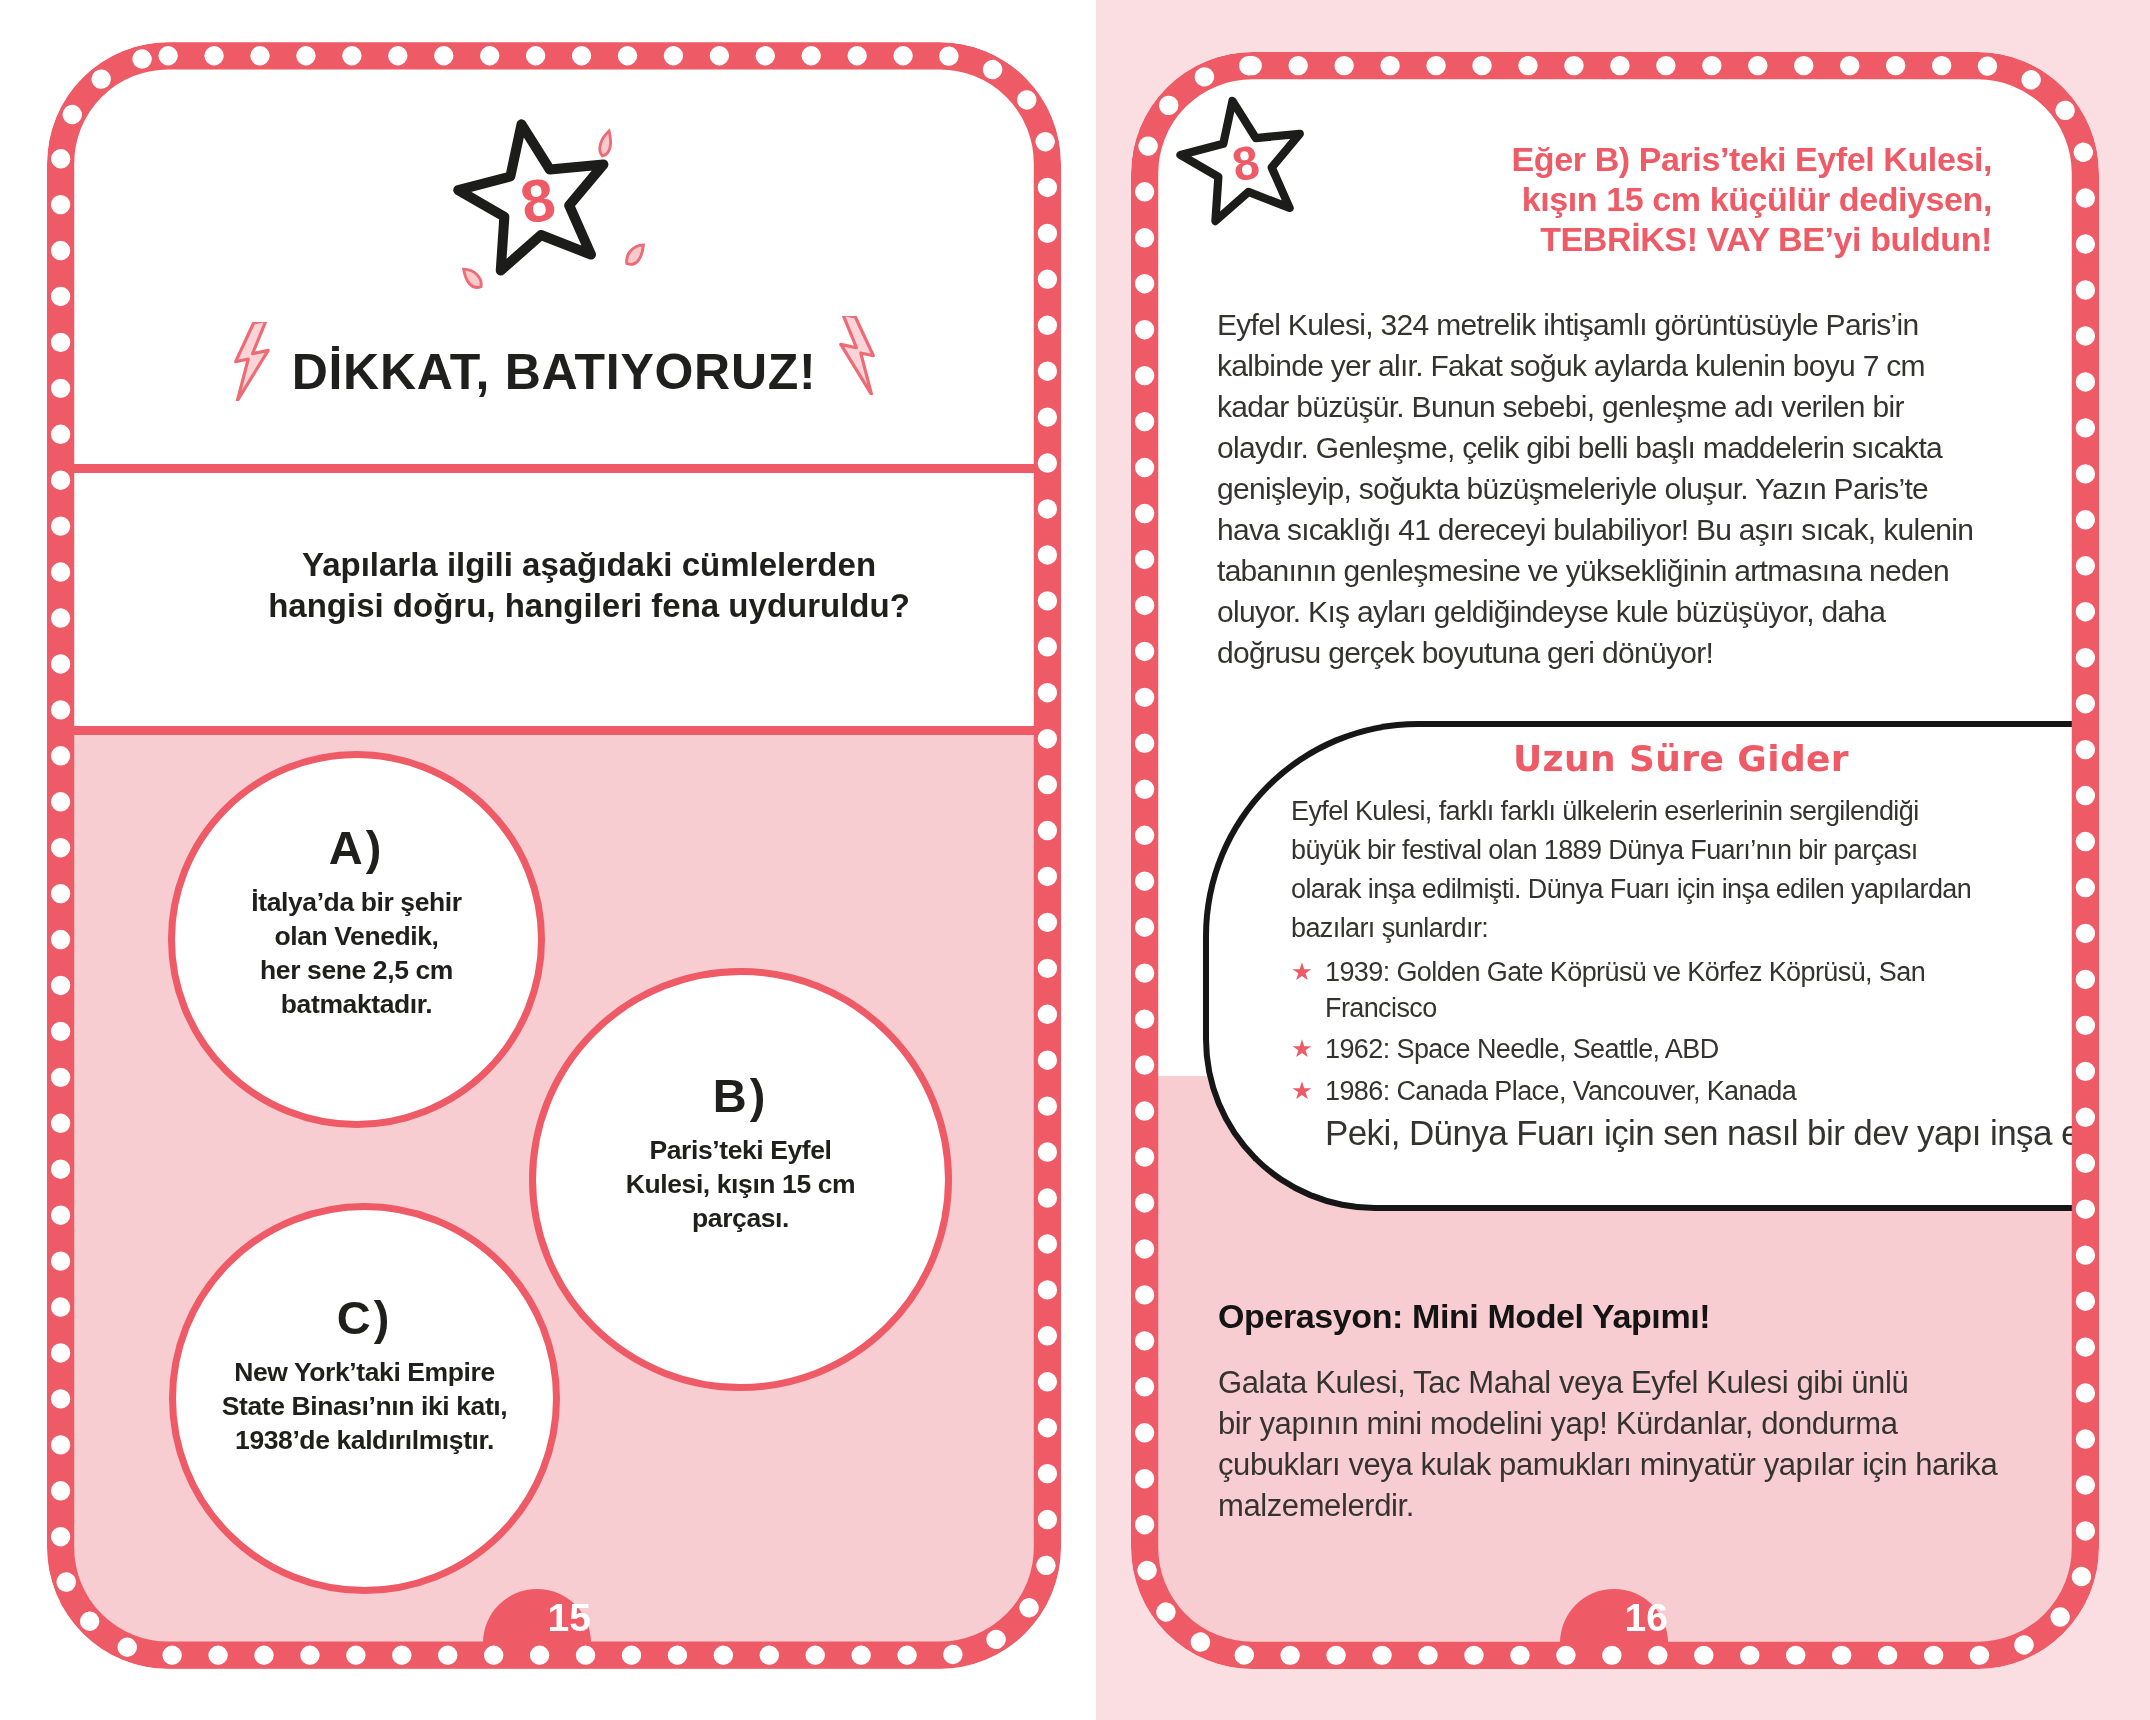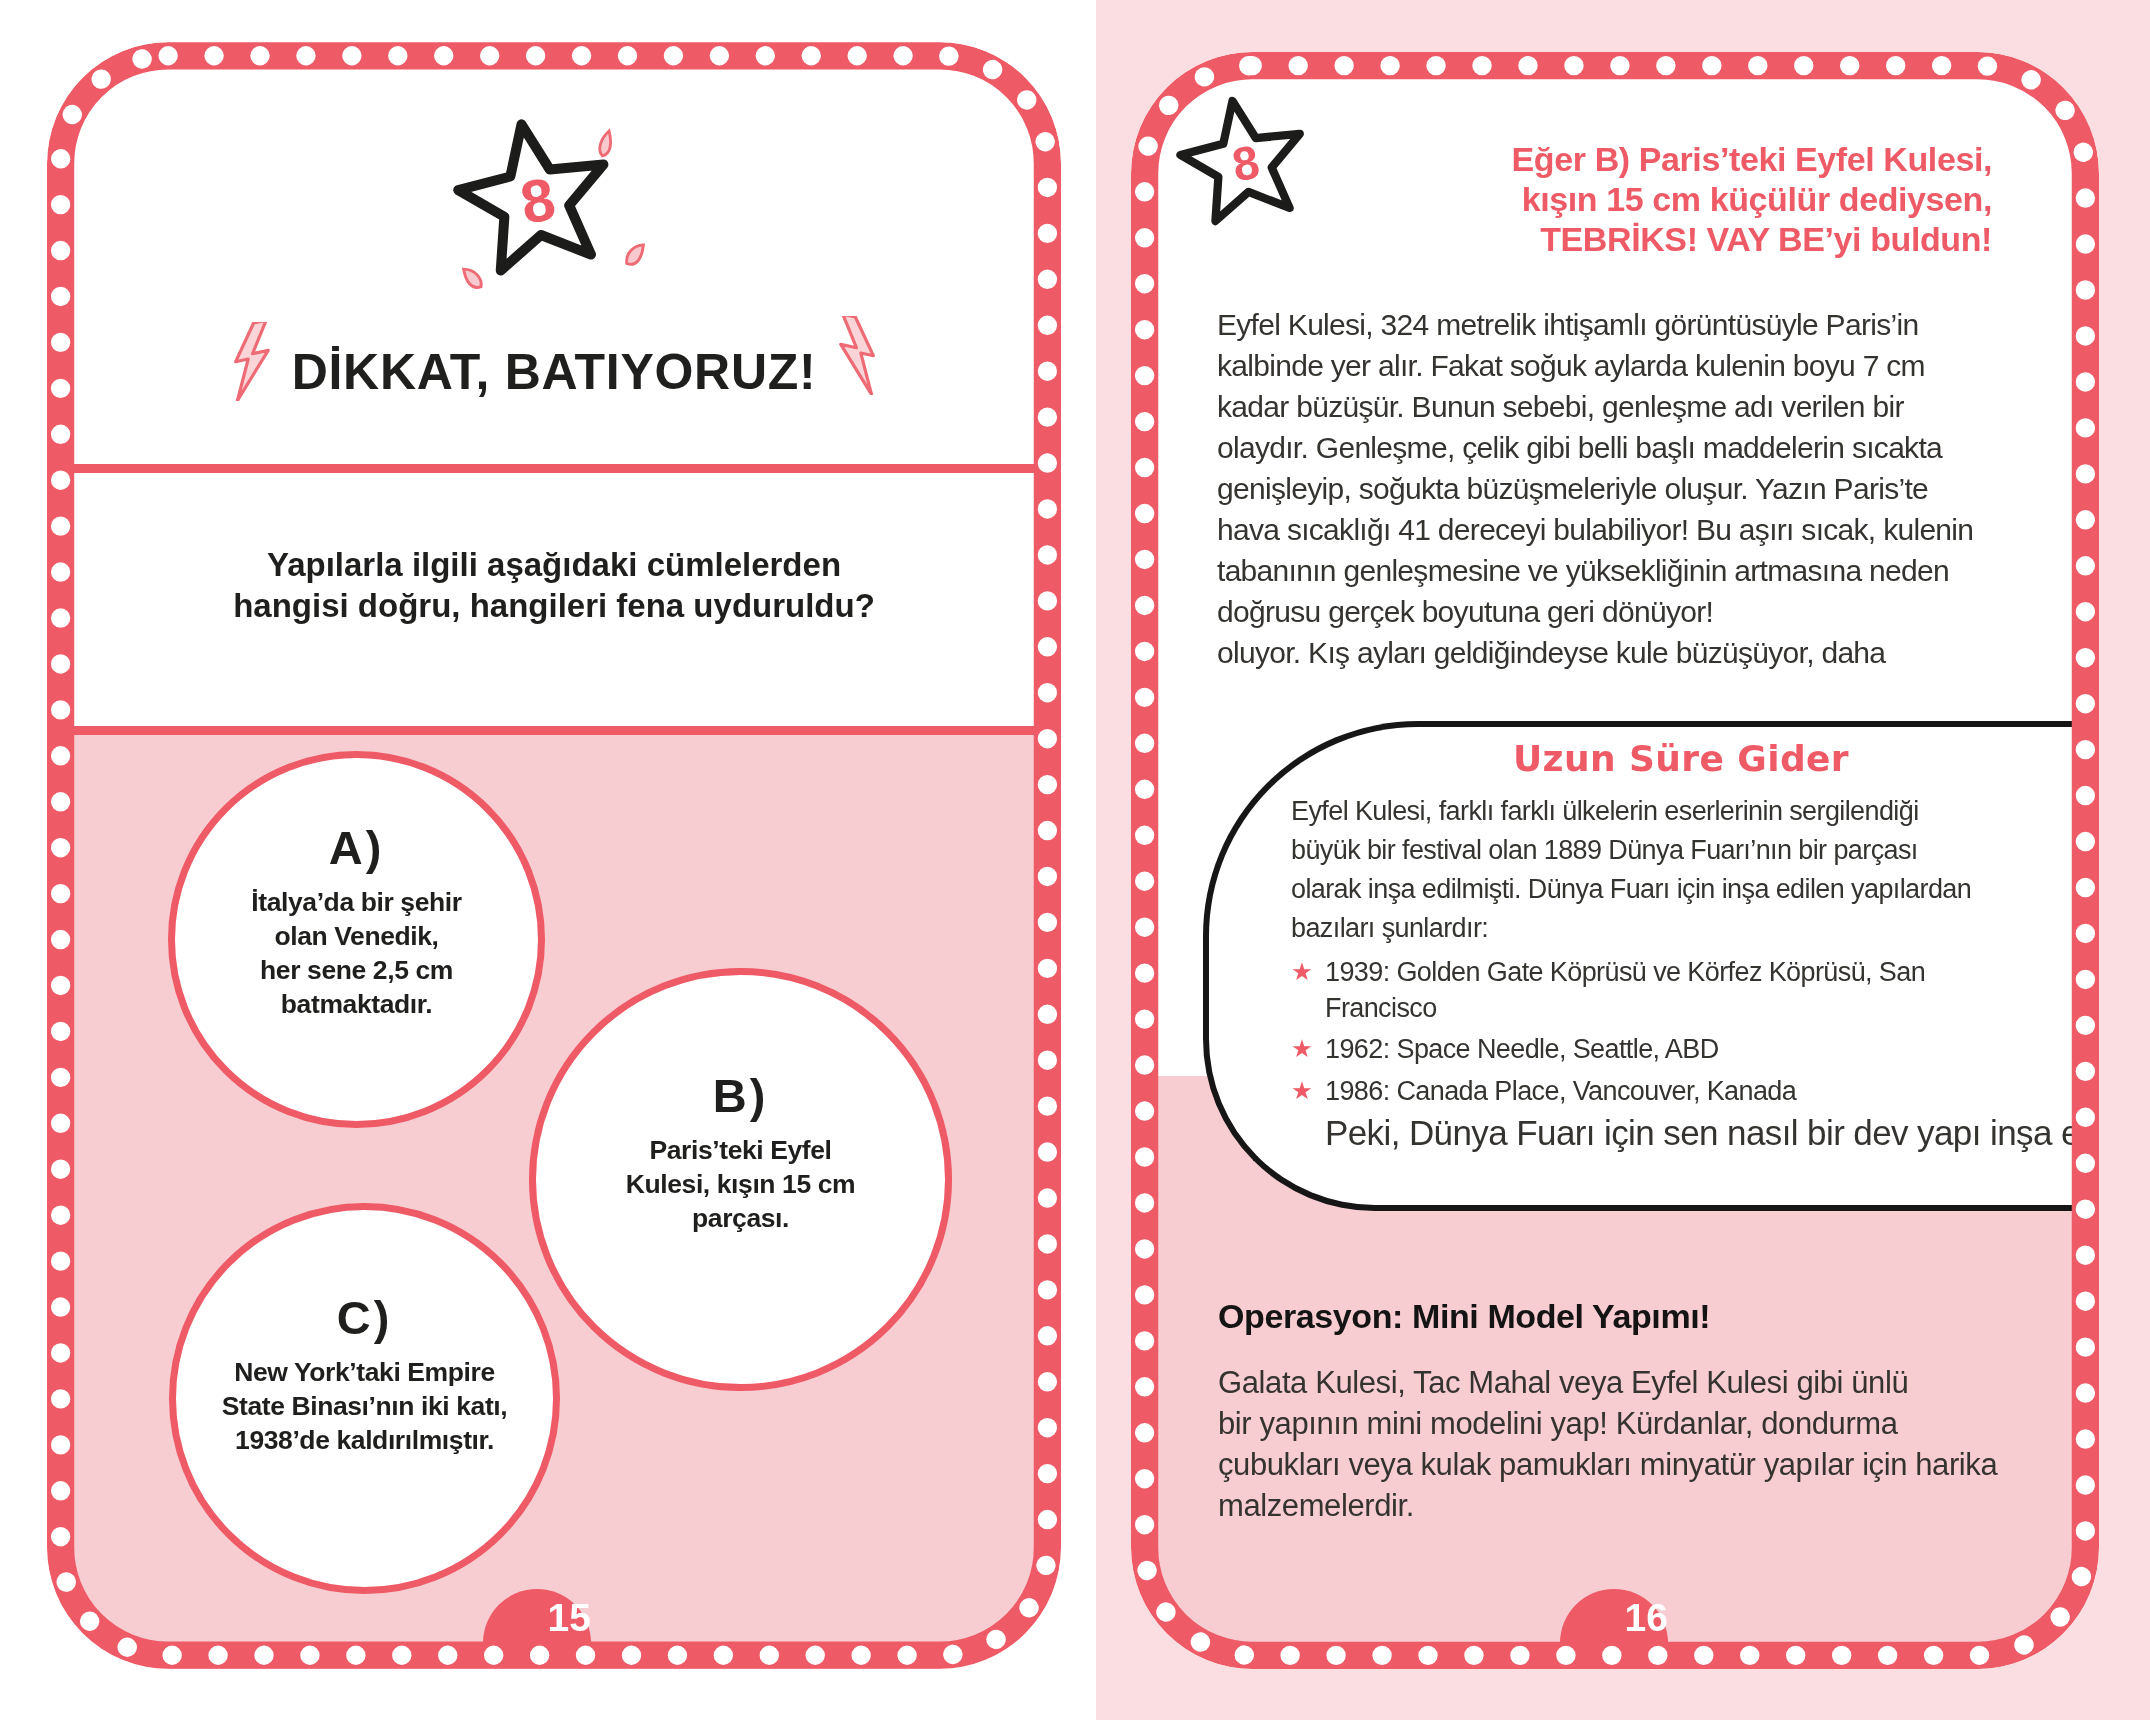--- a/index.html
+++ b/index.html
@@ -28,21 +28,21 @@
 
   .star-wrap{position:absolute;z-index:2;}
 
   .page-title{position:absolute;top:267px;left:0;width:100%;text-align:center;
         font-size:50px;font-weight:bold;color:#1f1f1d;letter-spacing:0.7px;z-index:2;}
   .bolt{position:absolute;z-index:2;}
   .bolt-l{left:178px;top:280px;}
   .bolt-r{left:783px;top:274px;transform:scaleX(-1);}
 
   .question{position:absolute;top:502px;left:0;width:100%;text-align:center;
-        font-size:33px;line-height:41px;font-weight:bold;color:#1f1f1d;z-index:2;}
+        font-size:33px;line-height:41px;font-weight:bold;color:#1f1f1d;z-index:2;padding-left:35px;}
 
   .opt-circle{position:absolute;background:#ffffff;border:7.2px solid #ee5a65;border-radius:50%;
         box-sizing:border-box;display:flex;flex-direction:column;align-items:center;justify-content:center;
         text-align:center;z-index:3;color:#1f1f1d;}
   .circle-a{left:121px;top:709px;width:377px;height:377px;padding-bottom:39px;}
   .circle-b{left:482px;top:926px;width:423px;height:423px;padding-bottom:57px;}
   .circle-c{left:122px;top:1161px;width:391px;height:391px;padding-bottom:50px;}
   .opt-label{font-size:47px;font-weight:bold;letter-spacing:2.9px;margin-bottom:10px;}
   .opt-line{font-size:26.5px;font-weight:bold;line-height:34px;letter-spacing:-0.4px;}
 
@@ -149,22 +149,22 @@
     </div>
 
     <div class="r-body">
       <div>Eyfel Kulesi, 324 metrelik ihtişamlı görüntüsüyle Paris’in</div>
       <div>kalbinde yer alır. Fakat soğuk aylarda kulenin boyu 7 cm</div>
       <div>kadar büzüşür. Bunun sebebi, genleşme adı verilen bir</div>
       <div>olaydır. Genleşme, çelik gibi belli başlı maddelerin sıcakta</div>
       <div>genişleyip, soğukta büzüşmeleriyle oluşur. Yazın Paris’te</div>
       <div>hava sıcaklığı 41 dereceyi bulabiliyor! Bu aşırı sıcak, kulenin</div>
       <div>tabanının genleşmesine ve yüksekliğinin artmasına neden</div>
+      <div>oluyor. Kış ayları geldiğindeyse kule büzüşüyor, daha</div>
       <div>doğrusu gerçek boyutuna geri dönüyor!</div>
-      <div>oluyor. Kış ayları geldiğindeyse kule büzüşüyor, daha</div>
     </div>
 
     <div class="info-box">
       <div class="box-title">Uzun Süre Gider</div>
       <div class="box-para">
         <div>Eyfel Kulesi, farklı farklı ülkelerin eserlerinin sergilendiği</div>
         <div>büyük bir festival olan 1889 Dünya Fuarı’nın bir parçası</div>
         <div>olarak inşa edilmişti. Dünya Fuarı için inşa edilen yapılardan</div>
         <div>bazıları şunlardır:</div>
       </div>

